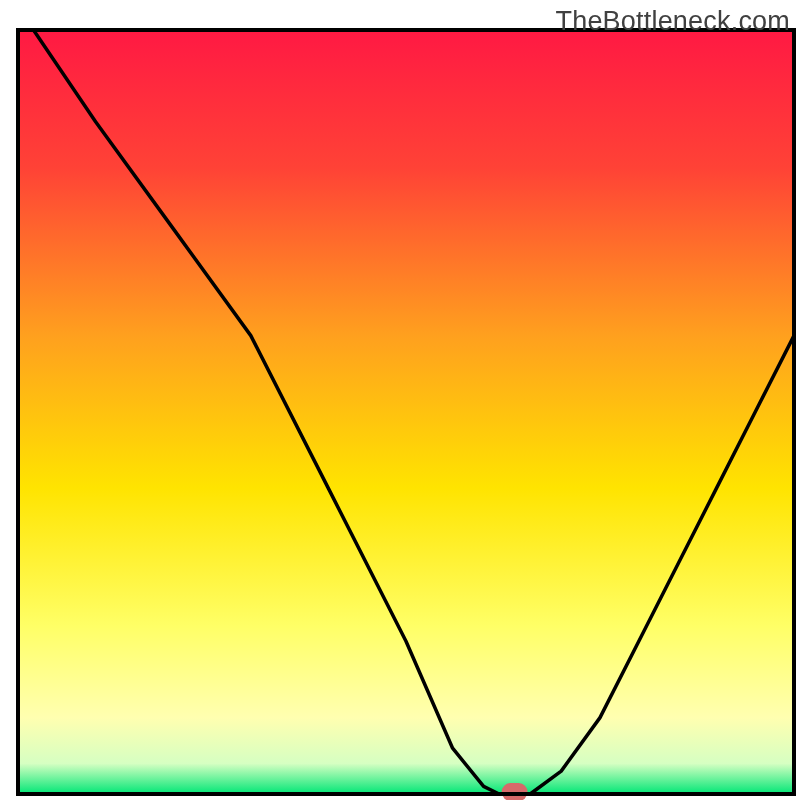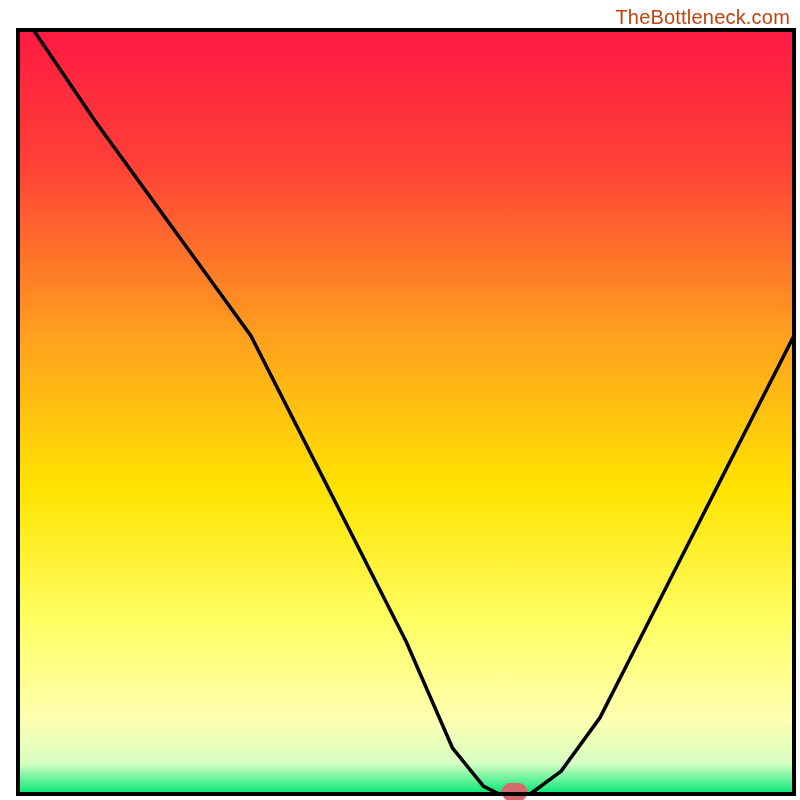--- a/index.html
+++ b/index.html
@@ -12,22 +12,22 @@
   }
   .chart-container {
     position: relative;
     width: 800px;
     height: 800px;
   }
   .watermark {
     position: absolute;
     top: 6px;
     right: 10px;
-    font-size: 20px;
-    color: #c2410c;
+    font-size: 27px;
+    color: #404040;
     z-index: 10;
     font-weight: 500;
     letter-spacing: 0.2px;
   }
   svg {
     display: block;
   }
 </style>
 </head>
 <body>

